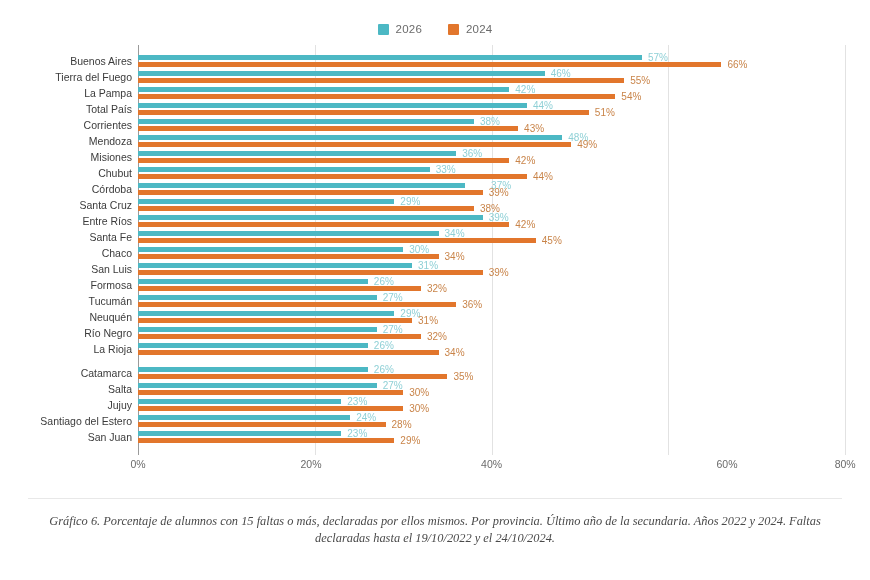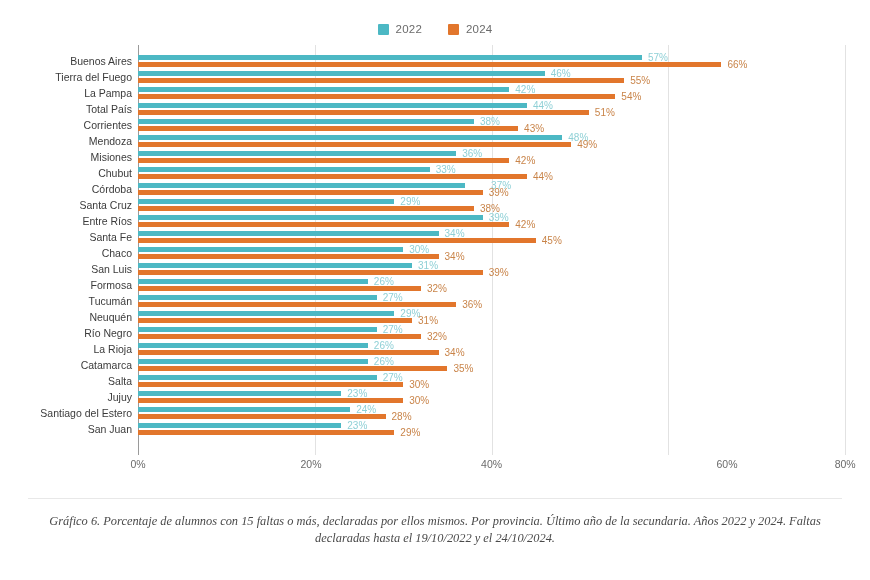--- a/index.html
+++ b/index.html
@@ -131,21 +131,21 @@
   }
 </style>
 </head>
 <body>
 
 <div id="root">
 
   <div id="legend">
       <div class="legend-item">
         <span class="legend-swatch" style="background: rgb(76, 184, 196);"></span>
-        <span class="legend-label">2022</span>
+        <span class="legend-label">2026</span>
       </div>
       <div class="legend-item">
         <span class="legend-swatch" style="background: rgb(226, 118, 44);"></span>
         <span class="legend-label">2024</span>
       </div>
     </div>
 
   <div id="plot">
     <div id="gridlines">
         <div class="axisline" style="left: 138px;"></div>
@@ -281,21 +281,21 @@
           <div class="bar b2024" style="left: 138px; width: 282.88px; background: rgb(226, 118, 44);"></div>
           <div class="vlabel v2024" style="left: 426.88px;">32%</div>
         </div>
         <div class="row" style="top: 0px; margin-top: 0px;">
           <div class="cat-label">La Rioja</div>
           <div class="bar b2022" style="left: 138px; width: 229.84px; background: rgb(76, 184, 196);"></div>
           <div class="vlabel v2022" style="left: 373.84px;">26%</div>
           <div class="bar b2024" style="left: 138px; width: 300.56px; background: rgb(226, 118, 44);"></div>
           <div class="vlabel v2024" style="left: 444.56px;">34%</div>
         </div>
-        <div class="row" style="top: 0px; margin-top: 0px;">
+        <div class="row" style="top: 0px; margin-top: 8px;">
           <div class="cat-label">Catamarca</div>
           <div class="bar b2022" style="left: 138px; width: 229.84px; background: rgb(76, 184, 196);"></div>
           <div class="vlabel v2022" style="left: 373.84px;">26%</div>
           <div class="bar b2024" style="left: 138px; width: 309.4px; background: rgb(226, 118, 44);"></div>
           <div class="vlabel v2024" style="left: 453.4px;">35%</div>
         </div>
         <div class="row" style="top: 0px; margin-top: 0px;">
           <div class="cat-label">Salta</div>
           <div class="bar b2022" style="left: 138px; width: 238.68px; background: rgb(76, 184, 196);"></div>
           <div class="vlabel v2022" style="left: 382.68px;">27%</div>

